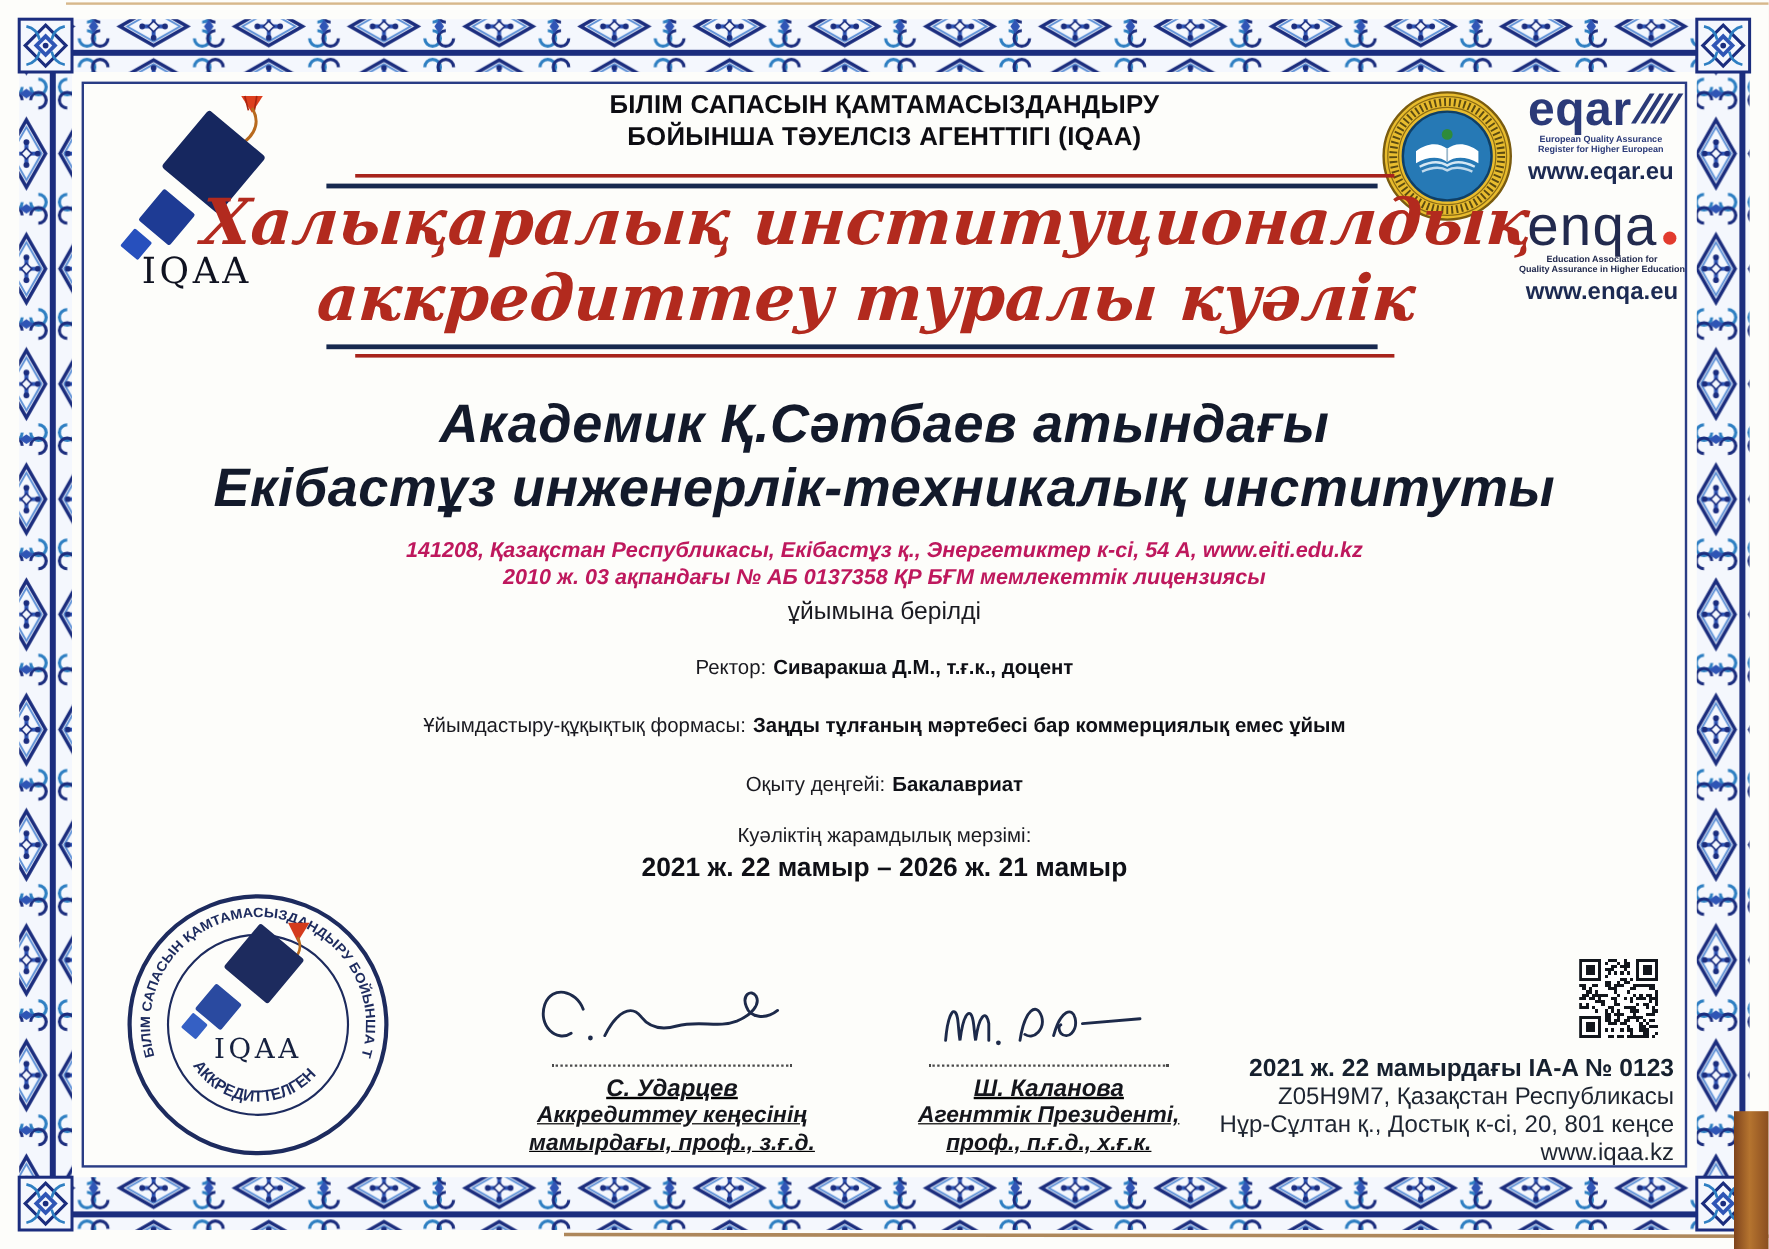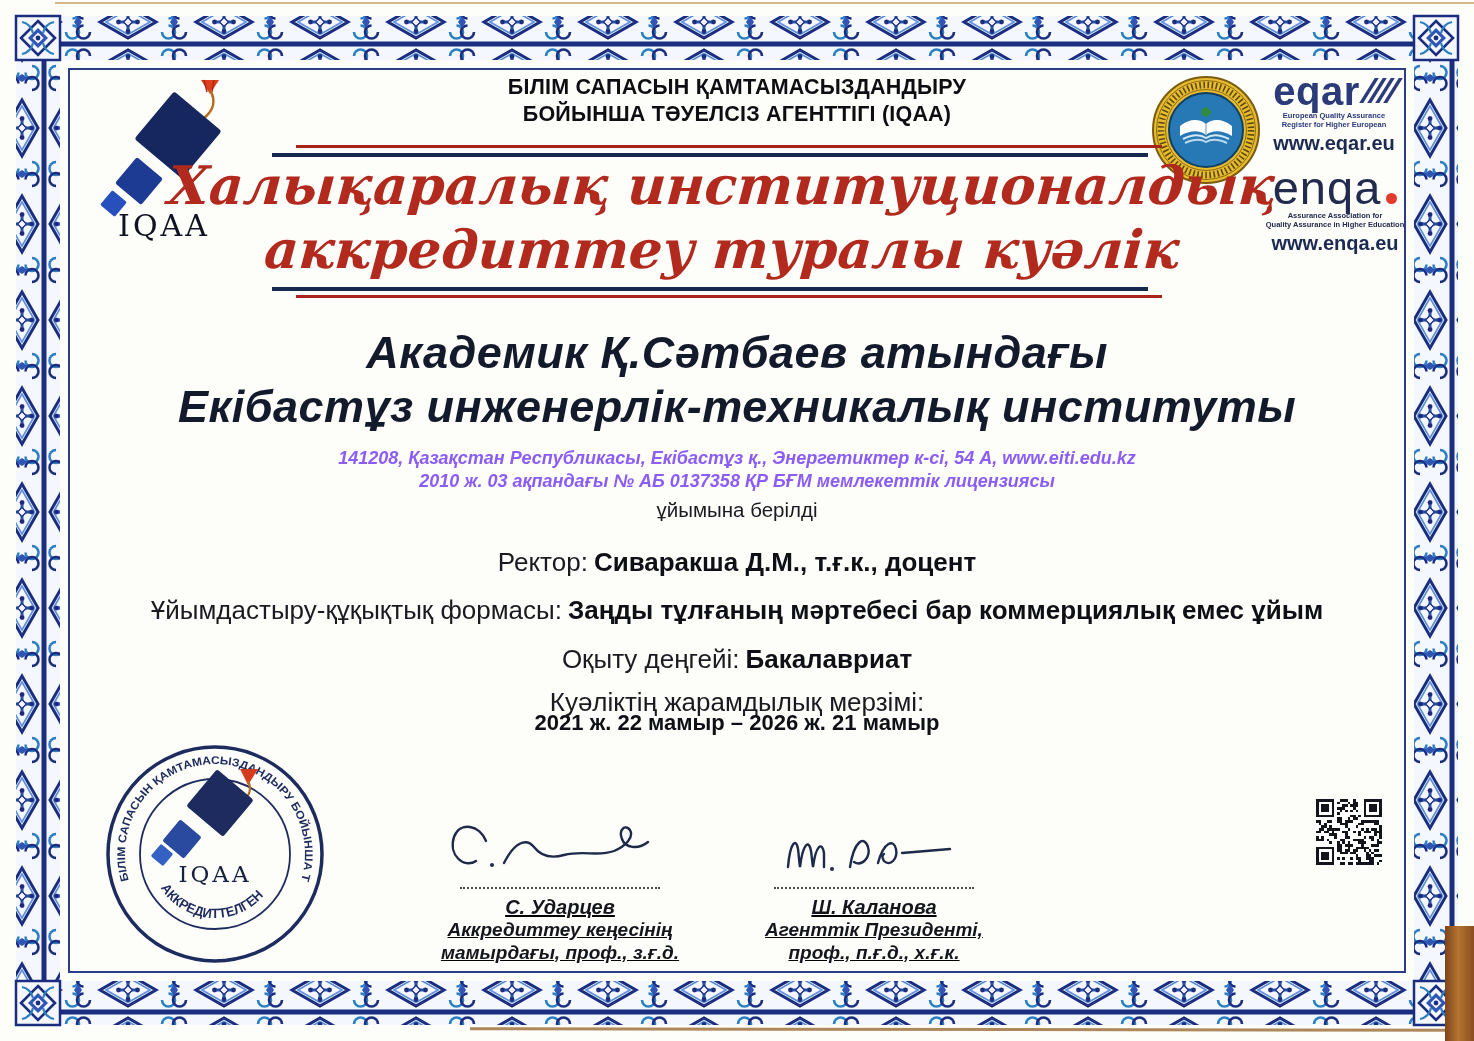--- a/index.html
+++ b/index.html
@@ -28,24 +28,24 @@
   .rule-red{background:#a8241b;}
   .rule-navy{background:#17294f;height:3.5px;}
 
   
   .script-line{left:0;right:30px;text-align:center;font-family:"DejaVu Serif",serif;
                font-style:italic;font-weight:700;color:#b22a1e;font-size:53px;line-height:62px;
                transform:skewX(-4deg);}
 
   
   .inst{font-weight:700;font-style:italic;color:#131a2b;font-size:45px;line-height:52px;letter-spacing:.5px;}
-  .addr{font-weight:700;font-style:italic;color:#8b5cf6;font-size:18px;line-height:23px;}
+  .addr{font-weight:700;font-style:italic;color:#be185d;font-size:18px;line-height:23px;}
   .granted{font-size:20.5px;color:#1a1a20;}
 
-  .bodyline{font-size:26px;color:#1a1a20;}
+  .bodyline{font-size:17px;color:#1a1a20;}
   .bv{font-weight:700;color:#0f1016;margin-left:6px;}
   .validity-value{font-size:22px;font-weight:700;color:#0f1016;}
 
   
   .sig{text-align:center;width:264px;text-decoration:underline;}
   .sig svg{display:block;margin:0 auto -6px auto;}
   .dotline{border-top:2.5px dotted #4a4a4a;width:200px;margin:0 auto;}
   .sig-name{margin-top:7px;font-size:20px;font-weight:700;font-style:italic;color:#15161c;}
   .sig-role{font-size:19px;font-weight:700;font-style:italic;color:#15161c;line-height:22.5px;}
 
@@ -183,21 +183,21 @@
     </div>
     <div class="logo-url">www.eqar.eu</div>
   </div>
 
   <div class="abs enqa">
     <div class="enqa-row">
       <span class="enqa-word">enqa</span>
       <span class="enqa-dot"></span>
     </div>
     <div class="logo-tag">
-      <div>Assurance Association for</div>
+      <div>Education Association for</div>
       <div>Quality Assurance in Higher Education</div>
     </div>
     <div class="logo-url">www.enqa.eu</div>
   </div>
 
   <div class="abs rule rule-red" style="left:296px;top:145px;width:866px"></div>
   <div class="abs rule rule-navy" style="left:272px;top:153px;width:876px"></div>
 
   <div class="abs script-line" style="top:154px">Халықаралық институционалдық</div>
   <div class="abs script-line" style="top:218px">аккредиттеу туралы куәлік</div>
@@ -474,14 +474,20 @@
         <rect x="2" y="2" width="3" height="3" fill="#12161c"></rect>
         <rect x="18" y="0" width="7" height="7" fill="#12161c"></rect>
         <rect x="19" y="1" width="5" height="5" fill="#ffffff"></rect>
         <rect x="20" y="2" width="3" height="3" fill="#12161c"></rect>
         <rect x="0" y="18" width="7" height="7" fill="#12161c"></rect>
         <rect x="1" y="19" width="5" height="5" fill="#ffffff"></rect>
         <rect x="2" y="20" width="3" height="3" fill="#12161c"></rect>
       </g>
   </svg>
 
+  <div class="abs reg">
+    <div class="reg-line1">2021 ж. 22 мамырдағы IA-A № 0123</div>
+    <div class="reg-line">Z05H9M7, Қазақстан Республикасы</div>
+    <div class="reg-line">Нұр-Сұлтан қ., Достық к-сі, 20, 801 кеңсе</div>
+    <div class="reg-line">www.iqaa.kz</div>
+  </div>
 
 </div>
 
 </body></html>

